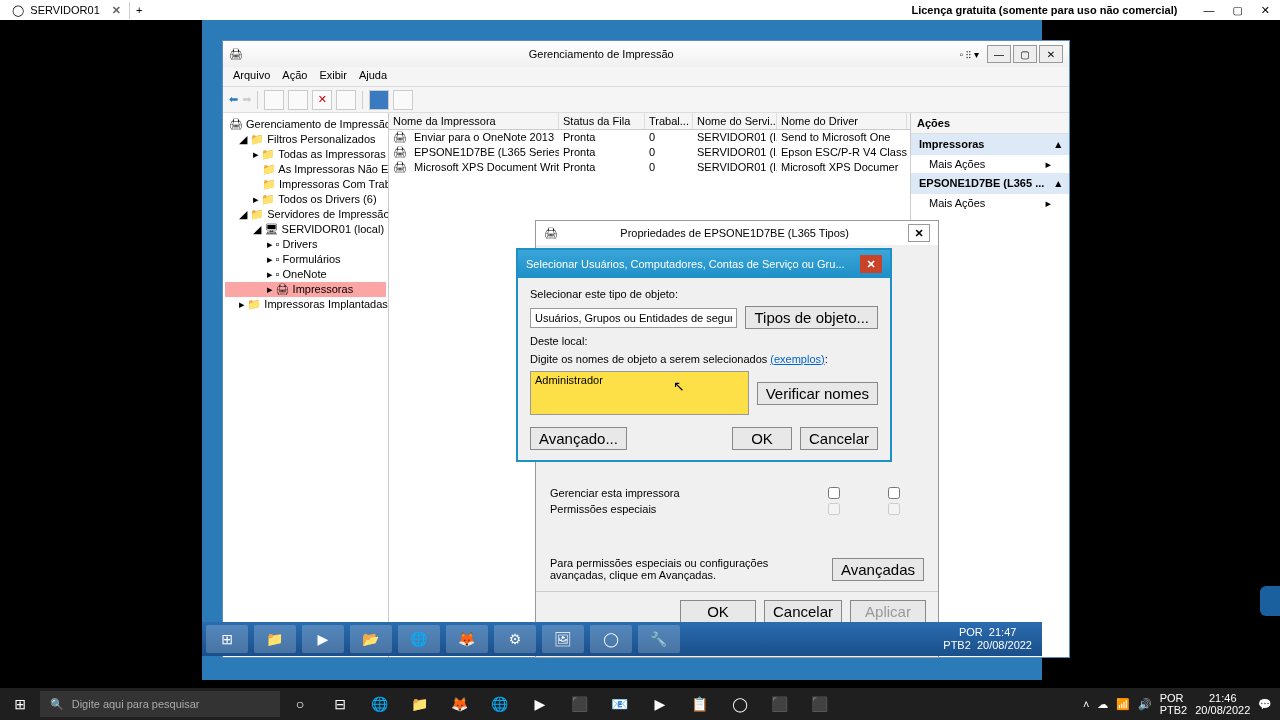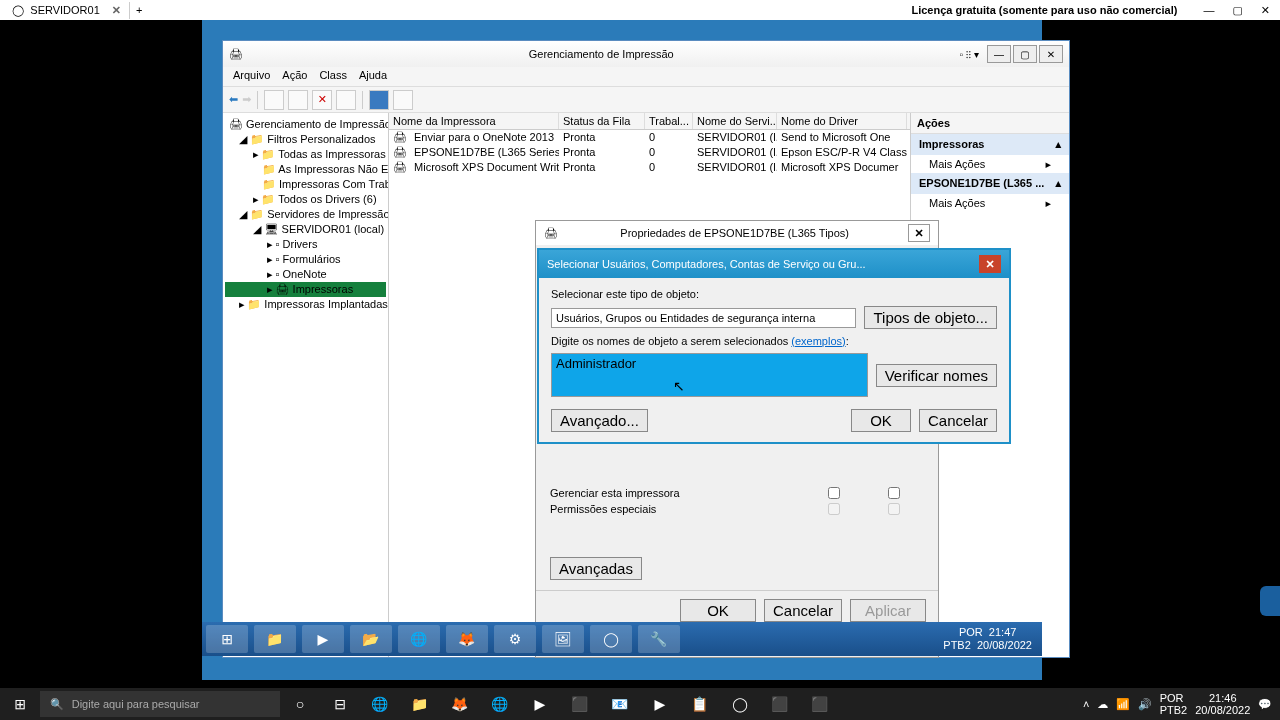--- a/index.html
+++ b/index.html
@@ -21,39 +21,39 @@
 .mmc-title .wc{display:flex;gap:2px}
 .mmc-title .wc span{width:24px;height:18px;border:1px solid #999;display:flex;align-items:center;justify-content:center;font-size:10px;background:#eee}
 .mmc-menu{height:20px;background:#f5f5f5;border-bottom:1px solid #ddd;display:flex;gap:12px;padding:2px 10px;font-size:11px}
 .mmc-tool{height:26px;background:#f5f5f5;border-bottom:1px solid #ddd;display:flex;align-items:center;gap:4px;padding:0 6px}
 .tbtn{width:20px;height:20px;border:1px solid #ccc;background:#fafafa;display:inline-block}
 .tsep{width:1px;height:18px;background:#ccc;margin:0 2px}
 .mmc-body{flex:1;display:flex;overflow:hidden}
 .tree{width:166px;border-right:1px solid #ccc;padding:4px 2px;font-size:11px;overflow:hidden;white-space:nowrap}
 .tree div{padding:1px 0 1px 4px}
 .tree .i1{padding-left:14px}.tree .i2{padding-left:28px}.tree .i3{padding-left:42px}
-.tree .sel{background:#15803d}
+.tree .sel{background:#fca5a5}
 .mid{flex:1;display:flex;flex-direction:column;border-right:1px solid #ccc;overflow:hidden}
 .cols{display:flex;background:#f5f5f5;border-bottom:1px solid #ccc;font-size:11px}
 .cols span{padding:2px 4px;border-right:1px solid #ddd;overflow:hidden;white-space:nowrap}
 .row{display:flex;font-size:11px}
 .row span{padding:1px 4px;overflow:hidden;white-space:nowrap}
 .c1{width:170px}.c2{width:86px}.c3{width:48px}.c4{width:84px}.c5{width:130px}
 .actions{width:158px;font-size:11px}
 .actions .h{background:#f5f5f5;padding:4px 6px;border-bottom:1px solid #ddd;font-weight:600}
 .actions .g{background:#dde9f7;padding:4px 8px;font-weight:600;display:flex;justify-content:space-between}
 .actions .it{padding:3px 18px}
 
-.dlg{position:absolute;left:537px;top:200px;width:474px;background:#f0f0f0;border:2px solid #1e90c8}
+.dlg{position:absolute;left:516px;top:200px;width:376px;background:#f0f0f0;border:2px solid #1e90c8}
 .dlg-title{height:28px;background:linear-gradient(#3aa5d8,#1e90c8);color:#fff;display:flex;align-items:center;padding:0 8px;font-size:12px}
 .dlg-title .x{margin-left:auto;background:#c8432a;color:#fff;width:22px;height:18px;display:flex;align-items:center;justify-content:center;font-weight:bold}
 .dlg-body{padding:10px 12px;display:flex;flex-direction:column;gap:6px;font-size:11px}
 .drow{display:flex;gap:8px;align-items:center}
 .dinput{flex:1;height:20px;border:1px solid #999;background:#fff;padding:2px 4px;font-size:11px}
-.dta{flex:1;height:44px;border:1px solid #999;background:#0ea5e9;padding:2px 4px;font-size:13px;resize:none}
+.dta{flex:1;height:44px;border:1px solid #999;background:#fde047;padding:2px 4px;font-size:11px;resize:none}
 .dbtn{border:1px solid #888;background:#e8e8e8;padding:2px 8px;font-size:15px;min-width:76px;text-align:center}
 .dlg2{position:absolute;left:535px;top:200px;width:404px;height:438px;background:#f0f0f0;border:1px solid #999}
 .dlg2-title{height:24px;display:flex;align-items:center;padding:0 8px;font-size:12px;background:#fff}
 .dlg2-title .x{margin-left:auto;width:22px;height:18px;display:flex;align-items:center;justify-content:center;font-weight:bold;border:1px solid #999}
 .perm{padding:10px 14px;font-size:11px}
 .prow{display:flex;padding:2px 0}
 .prow .lbl{flex:1}
 .cb{width:12px;height:12px;border:1px solid #777;margin:0 24px}
 .bbar{display:flex;gap:8px;justify-content:flex-end;padding:8px 12px;border-top:1px solid #ccc}
 
@@ -99,21 +99,21 @@
         <span style="margin-right:8px;font-size:10px">▫ ⁝⁝ ▾</span>
         <div class="wc">
           <span>—</span>
           <span>▢</span>
           <span>✕</span>
         </div>
       </div>
       <div class="mmc-menu">
         <span>Arquivo</span>
         <span>Ação</span>
-        <span>Class</span>
+        <span>Exibir</span>
         <span>Ajuda</span>
       </div>
       <div class="mmc-tool">
         <span style="color:#2a7ac0">⬅</span>
           <span style="color:#ccc">➡</span>
           <span class="tsep"></span>
         <span class="tbtn"></span>
           <span class="tbtn"></span>
         <span class="tbtn" style="color:#c00;display:flex;align-items:center;justify-content:center">✕</span>
         <span class="tbtn"></span>
@@ -196,20 +196,21 @@
             <input type="checkbox" class="cb" style="">
             <input type="checkbox" class="cb" style="">
           </div>
         <div class="prow">
             <span class="lbl">Permissões especiais</span>
             <input type="checkbox" class="cb" disabled="" style="">
             <input type="checkbox" class="cb" disabled="" style="">
           </div>
         <div style="height:40px"></div>
         <div class="drow">
+          <span style="flex:1">Para permissões especiais ou configurações avançadas, clique em Avançadas.</span>
           <button class="dbtn">Avançadas</button>
         </div>
       </div>
       <div class="bbar">
         <button class="dbtn">OK</button>
         <button class="dbtn">Cancelar</button>
         <button class="dbtn" style="color:#999">Aplicar</button>
       </div>
     </div>
 
@@ -217,20 +218,21 @@
       <div class="dlg-title">
         <span style="flex:1">Selecionar Usuários, Computadores, Contas de Serviço ou Gru...</span>
         <span class="x">✕</span>
       </div>
       <div class="dlg-body">
         <span>Selecionar este tipo de objeto:</span>
         <div class="drow">
           <input class="dinput" readonly="" value="Usuários, Grupos ou Entidades de segurança interna" style="">
           <button class="dbtn">Tipos de objeto...</button>
         </div>
+        <span>Deste local:</span>
         <span><span>Digite os nomes de objeto a serem selecionados </span><a class="link">(exemplos)</a>:</span>
         <div class="drow">
           <textarea class="dta" style="">Administrador</textarea>
           <button class="dbtn">Verificar nomes</button>
         </div>
         <div class="drow" style="margin-top:6px">
           <button class="dbtn">Avançado...</button>
           <span style="flex:1"></span>
           <button class="dbtn" style="min-width:60px">OK</button>
           <button class="dbtn">Cancelar</button>

